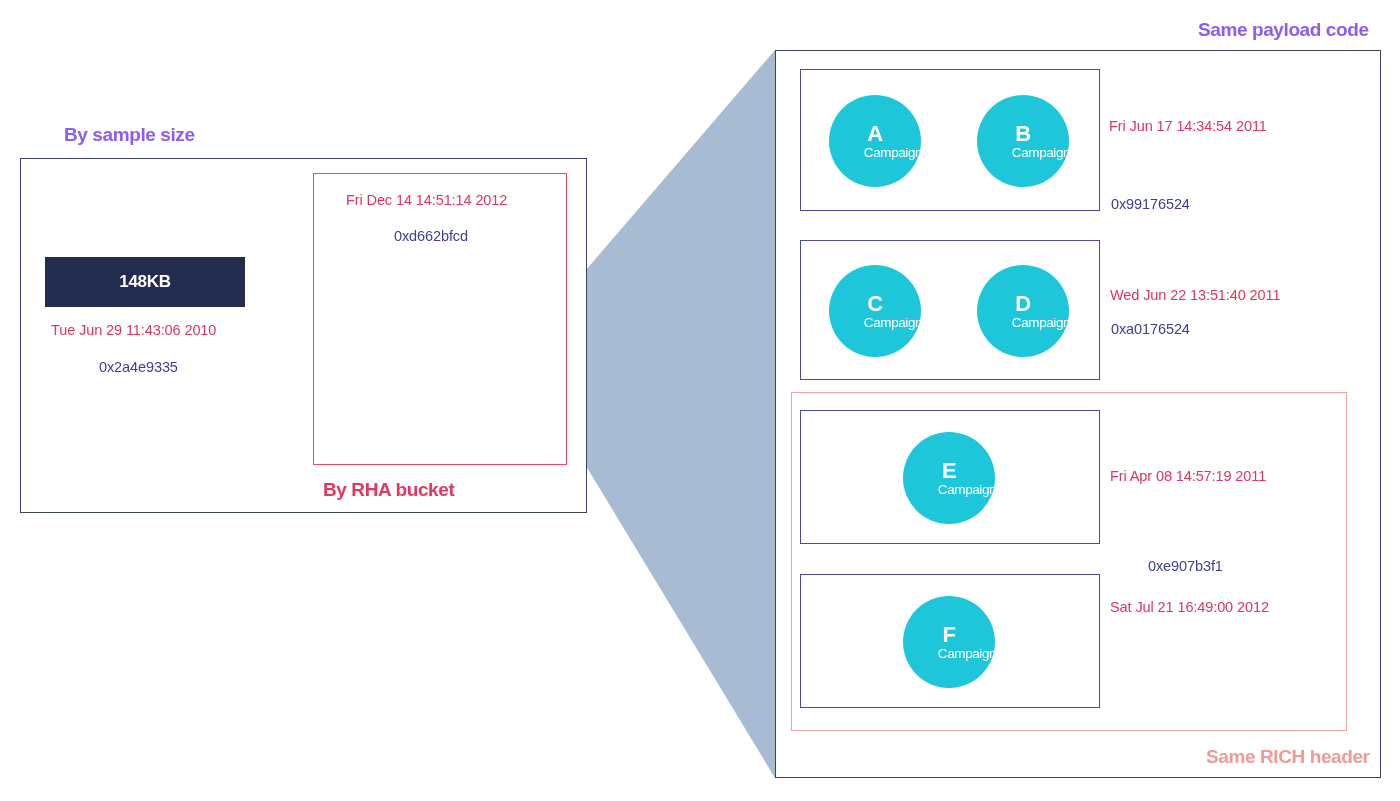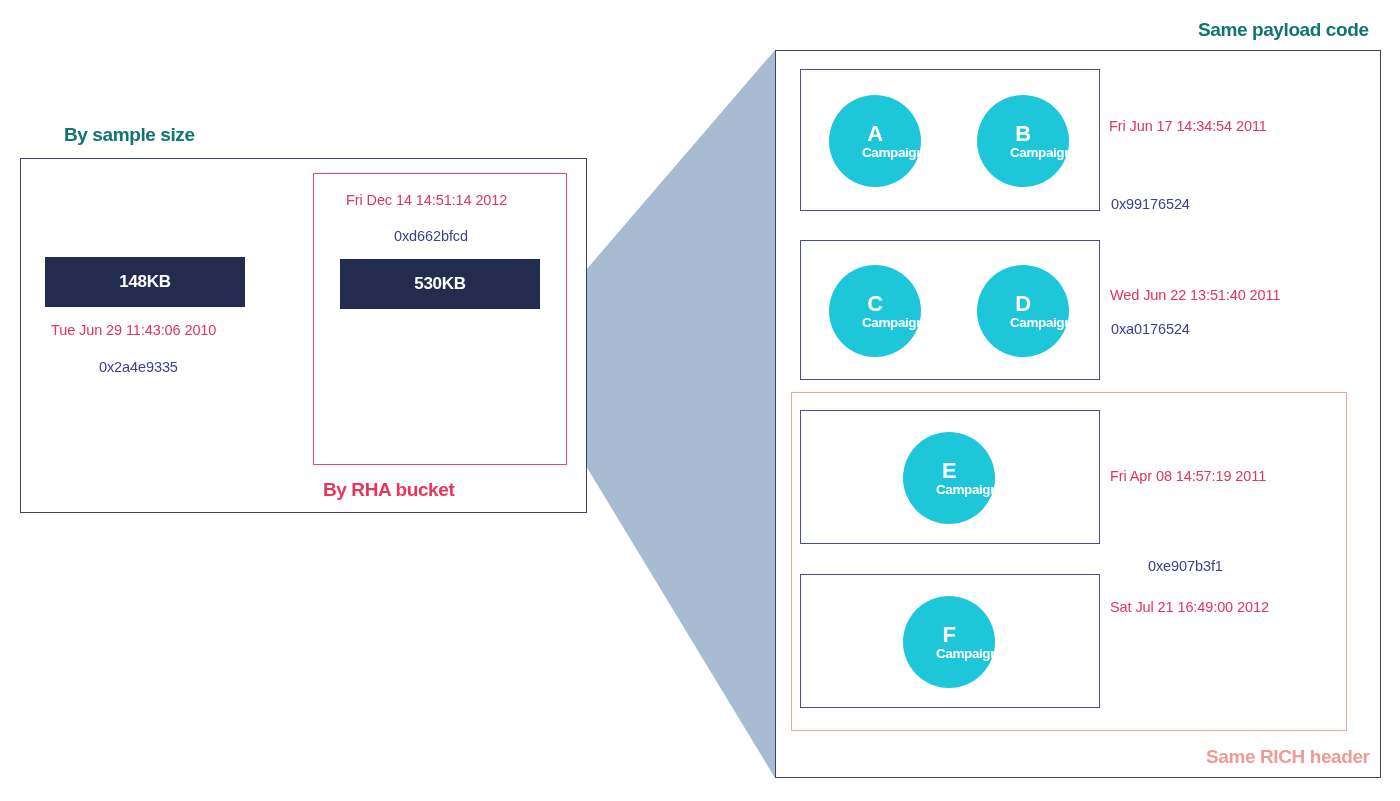--- a/index.html
+++ b/index.html
@@ -19,21 +19,21 @@
     overflow: hidden;
   }
 
   
   .heading {
     position: absolute;
     font-family: "Liberation Sans", sans-serif;
     font-weight: bold;
     font-size: 19px;
     letter-spacing: -0.4px;
-    color: #0f766e;
+    color: #8b5cf6;
     white-space: nowrap;
   }
   .heading.pink {
     color: #e8355f;
   }
   .heading.salmon {
     color: #ee9a95;
   }
   .ts {
     position: absolute;
@@ -132,21 +132,21 @@
     align-items: center;
     justify-content: center;
     line-height: 1.05;
   }
   .circle .letter {
     font-weight: bold;
     font-size: 22px;
     letter-spacing: -0.5px;
   }
   .circle .sub {
-    font-weight: bold;
+    font-weight: normal;
     font-size: 13.5px;
     letter-spacing: -0.4px;
     margin-top: 1px;
     margin-left: 36px;
   }
 </style>
 </head>
 <body>
 
 <div id="stage">
@@ -162,23 +162,20 @@
   <div class="bar" style="left:45px; top:257px; width:200px; height:50px;">
     <span>148KB</span>
   </div>
   <div class="ts" style="left:51px; top:322px;">Tue Jun 29 11:43:06 2010</div>
   <div class="hx" style="left:99px; top:359px;">0x2a4e9335</div>
 
   <div id="rha-box"></div>
   <div class="ts" style="left:346px; top:192px;">Fri Dec 14 14:51:14 2012</div>
   <div class="hx" style="left:394px; top:228px;">0xd662bfcd</div>
 
-  <div class="bar" style="left:340px; top:259px; width:200px; height:50px;">
-    <span>530KB</span>
-  </div>
 
   <div class="heading pink" style="left:323px; top:479px;">By RHA bucket</div>
 
   <div class="heading" style="left:1198px; top:19px;">Same payload code</div>
 
   <div id="right-panel"></div>
 
   <div id="rich-box"></div>
 
   <div class="group-box" style="left:800px; top:69px; width:300px; height:142px;">

